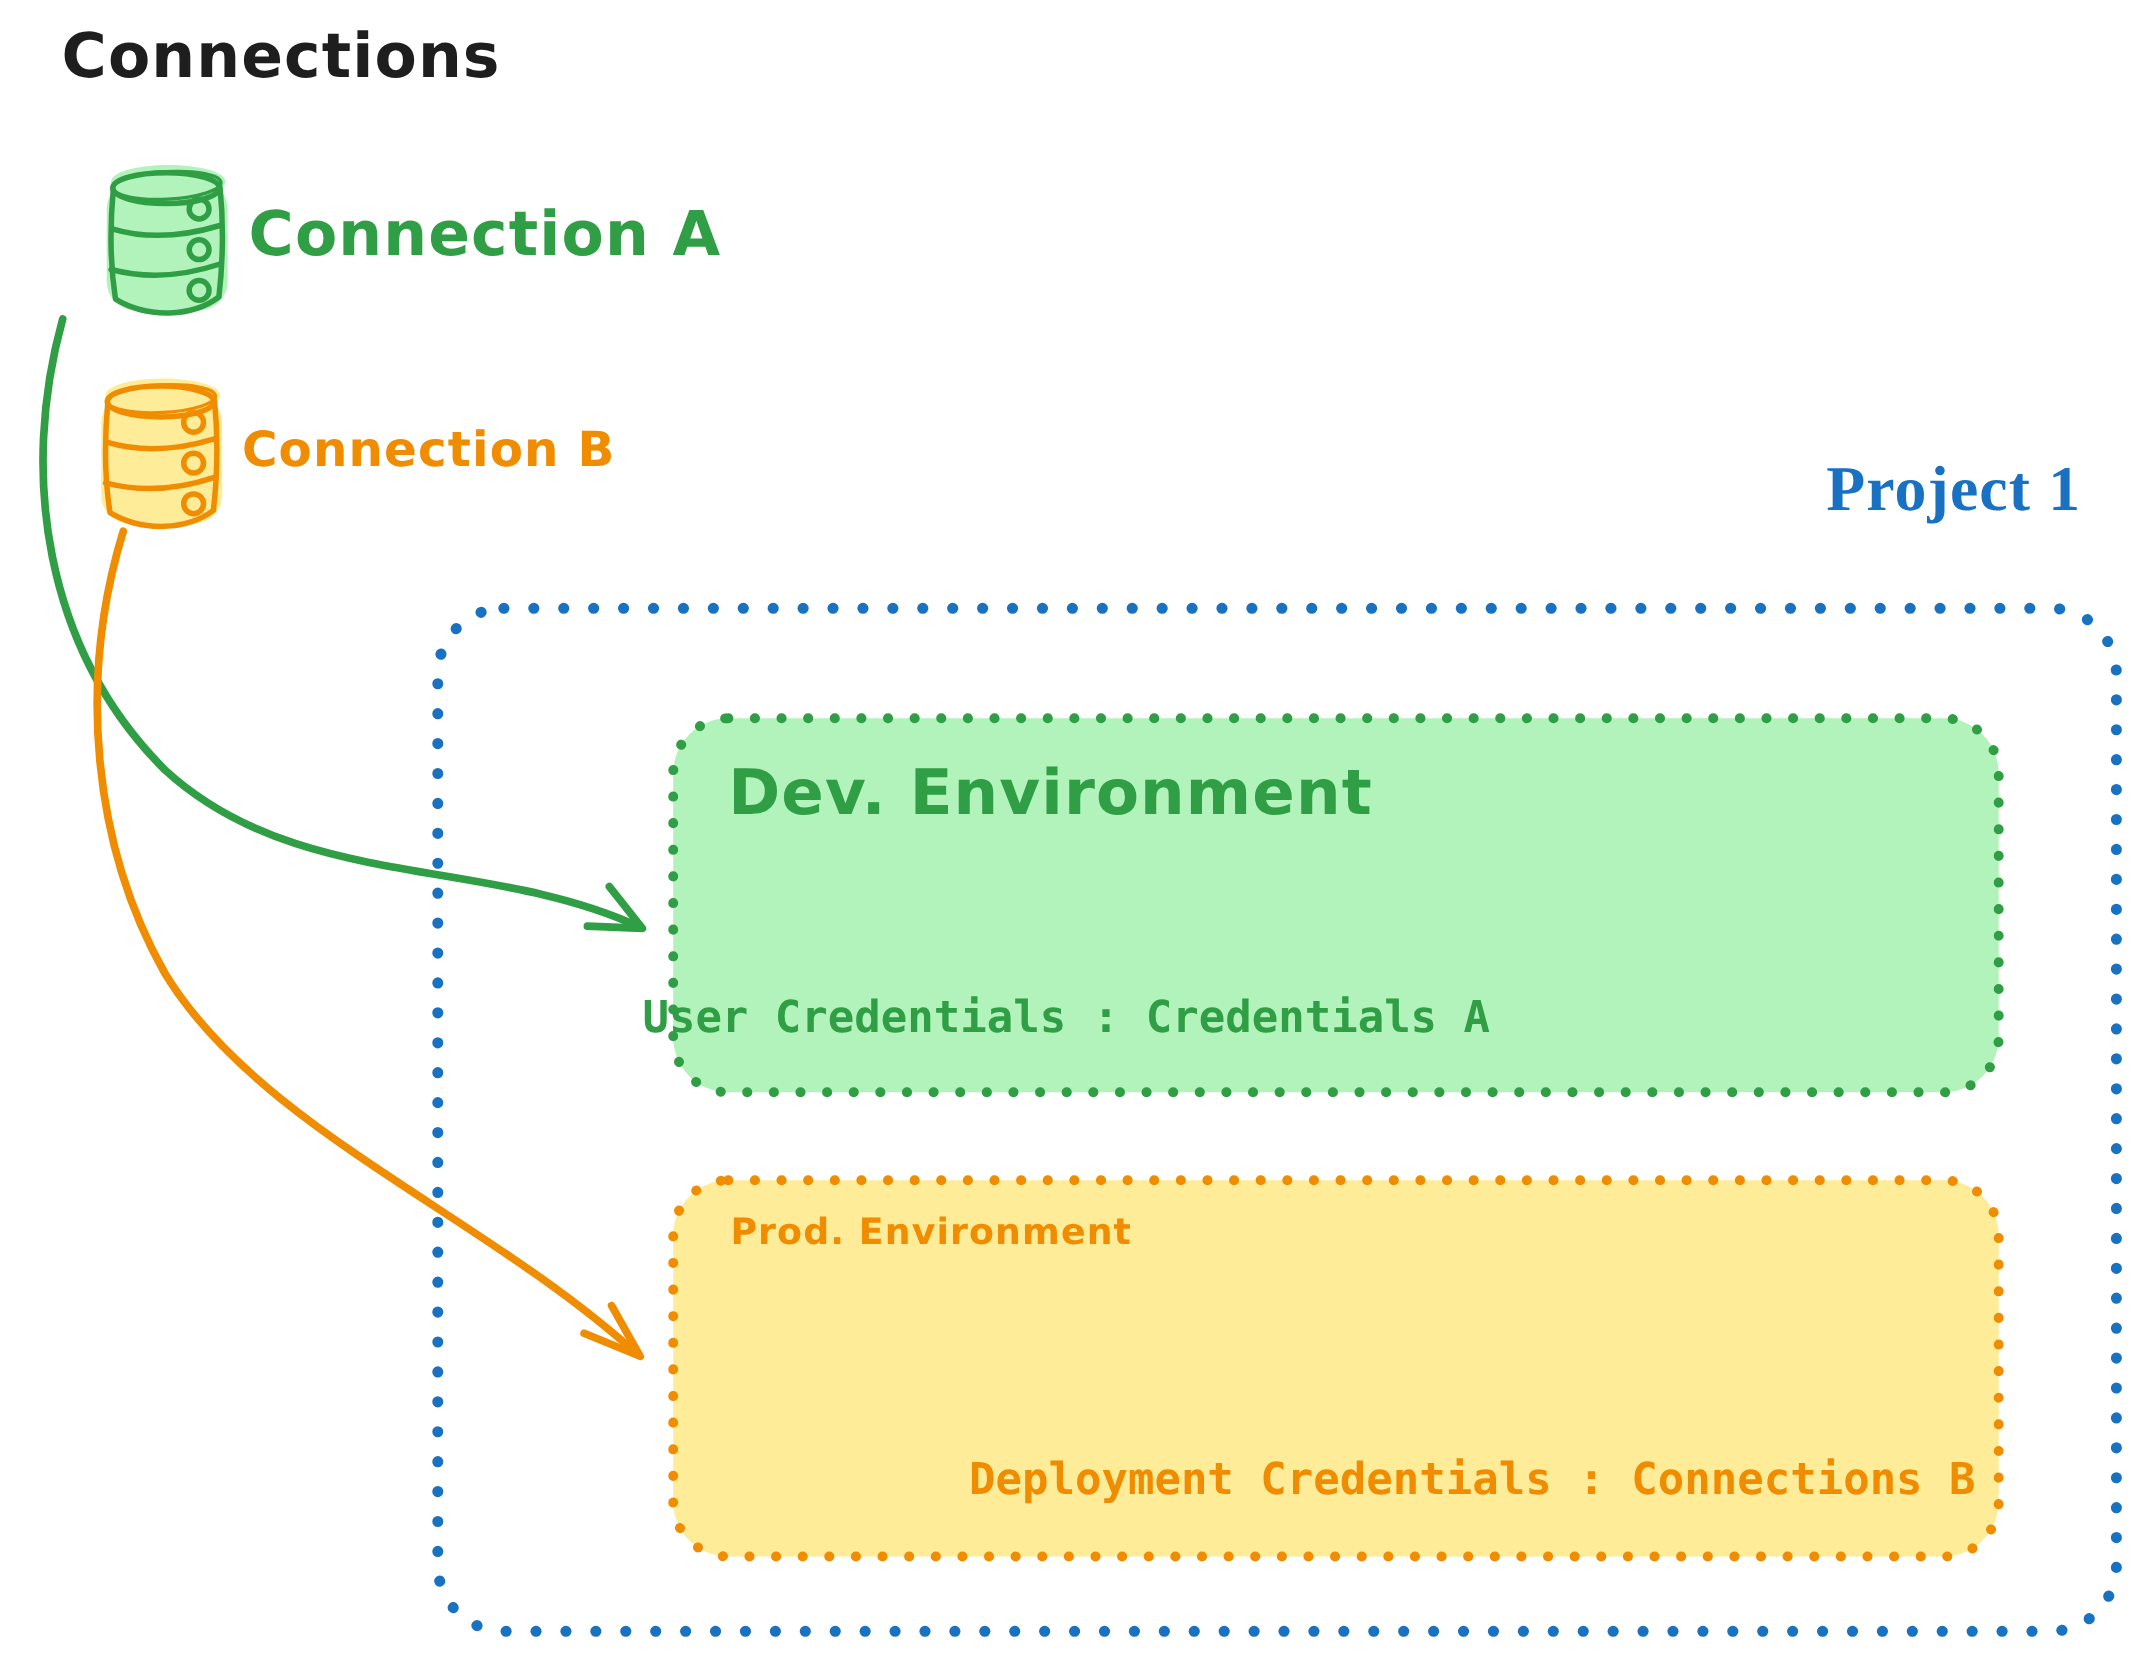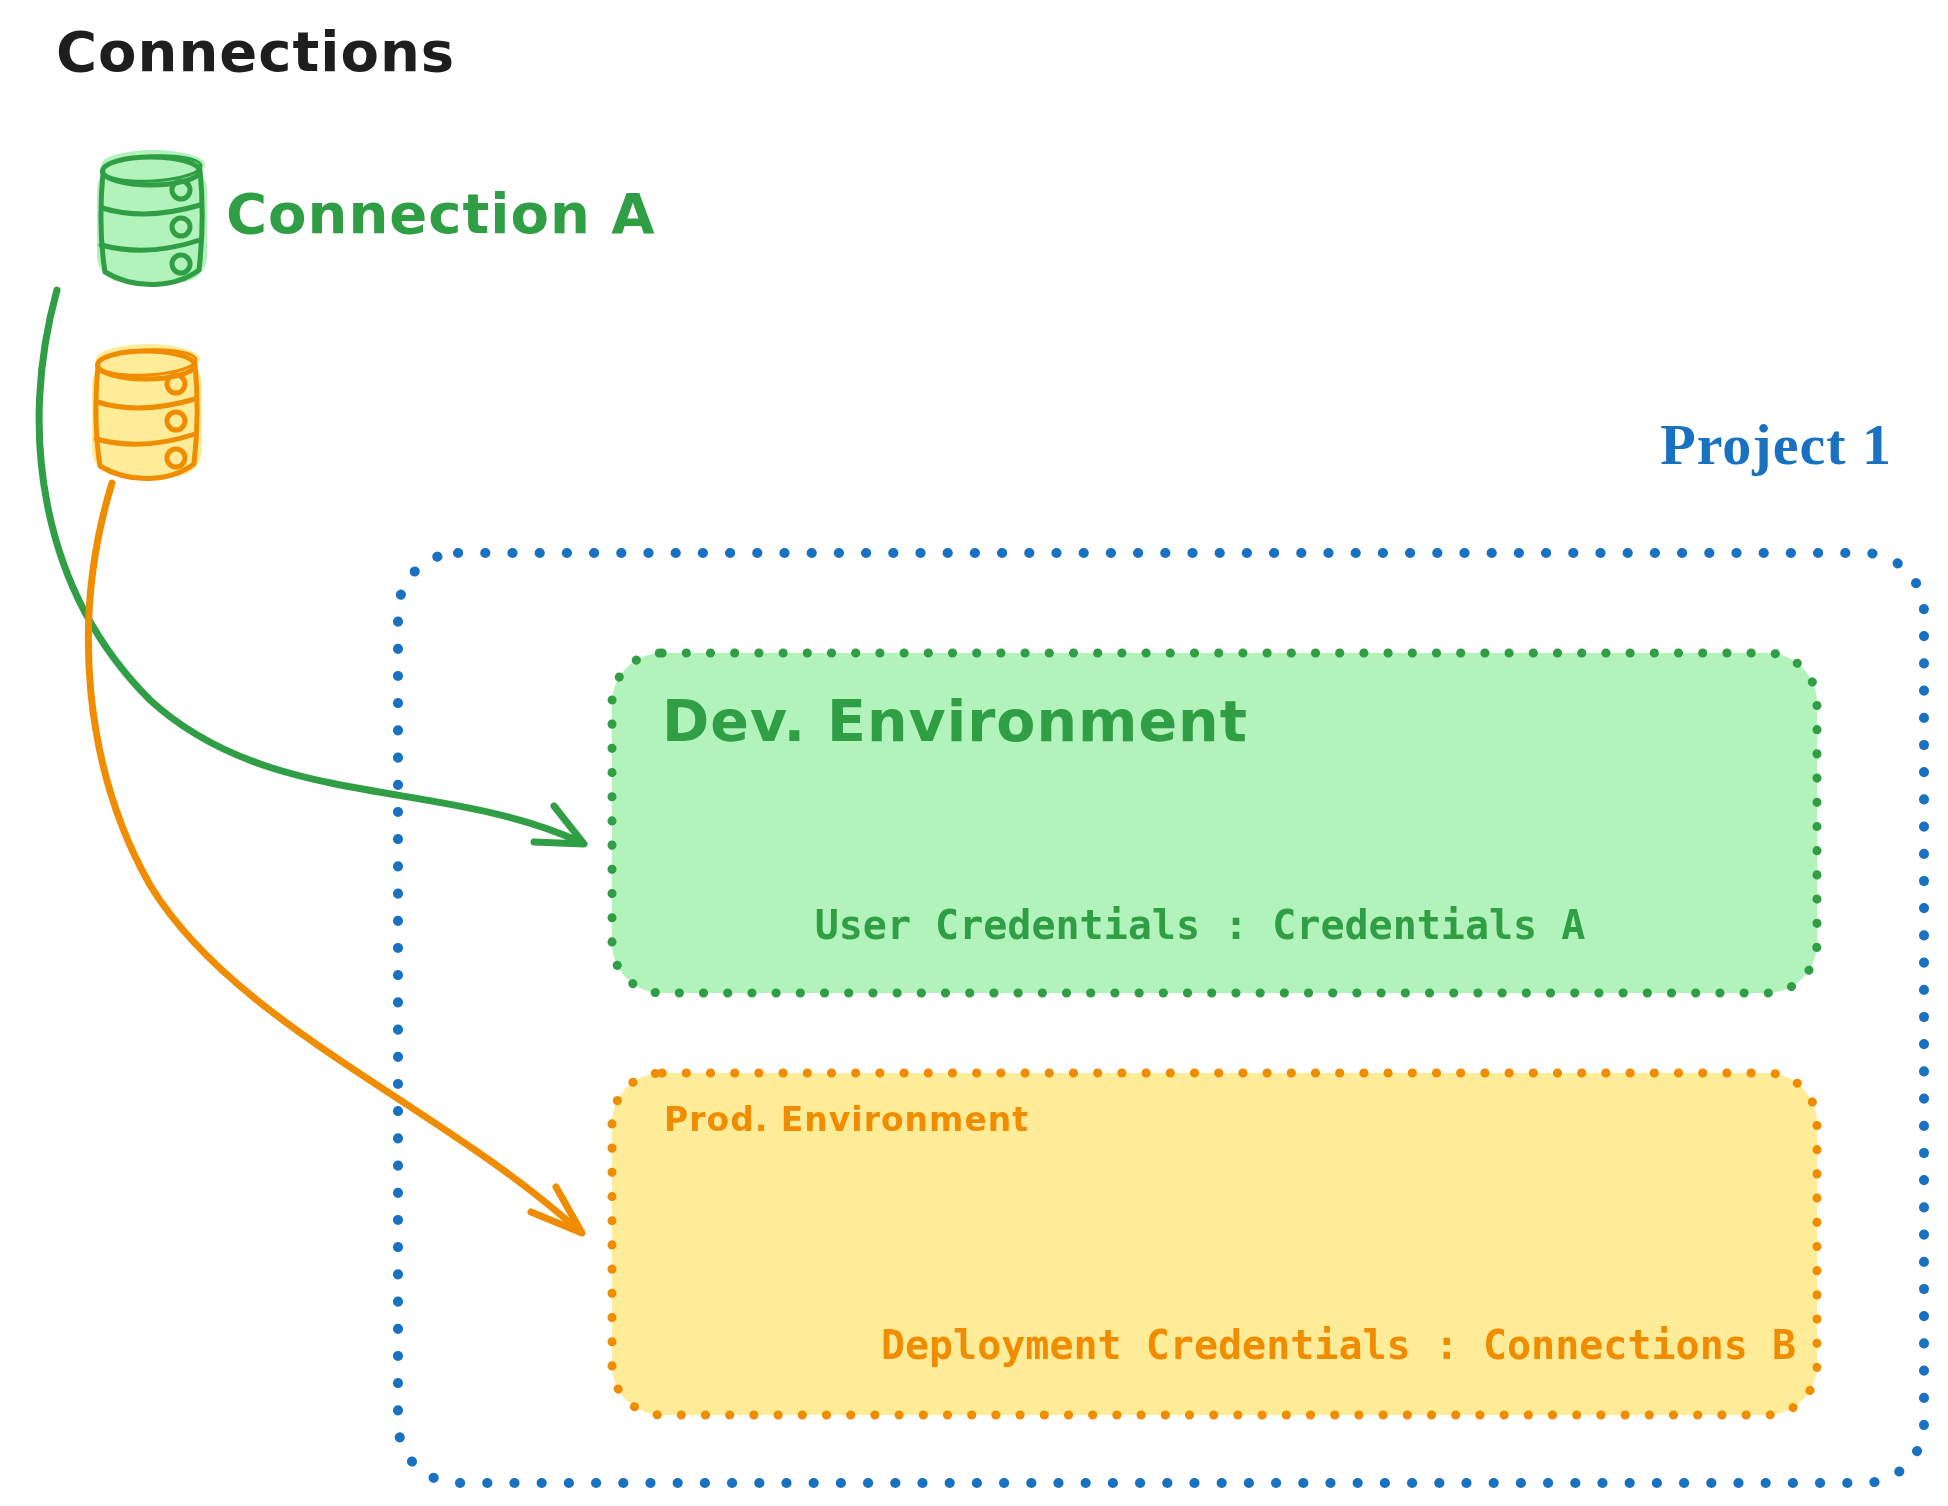--- a/index.html
+++ b/index.html
@@ -19,21 +19,21 @@
   .c-green  { color: #2f9e44; }
   .c-orange { color: #f08c00; }
   .c-blue   { color: #1971c2; font-family: Liberation Serif, serif; }
 
   #diagram-title     { left: 56px;  top: 24px;   font-size: 56px; }
   #connection-a-label{ left: 226px; top: 186px;  font-size: 56px; }
   #connection-b-label{ left: 220px; top: 388px;  font-size: 44px; }
   #project-label     { left: 1500px; top: 416px; width: 392px; text-align: right; font-size: 58px; }
   #dev-env-title     { left: 662px; top: 693px;  font-size: 57px; }
   #prod-env-title    { left: 664px; top: 1103px; font-size: 33px; }
-  #dev-env-creds     { left: 612px; top: 905px;  width: 1176px; text-align: center; font-size: 40px; }
+  #dev-env-creds     { left: 584px; top: 905px;  width: 1176px; text-align: left; font-size: 40px; }
   #prod-env-creds    { left: 612px; top: 1325px; width: 1184px; text-align: right; font-size: 40px; }
 </style>
 </head>
 <body>
 
 <div id="canvas">
 
   <svg id="shapes-layer" width="1948" height="1506" viewBox="0 0 1948 1506">
     <defs>
       <g id="cylinder">
@@ -73,20 +73,21 @@
 
     <use href="#cylinder" x="95" y="150" style="--cyl-fill:#b2f2bb; --cyl-stroke:#2f9e44"></use>
 
     <use href="#cylinder" x="90" y="344" style="--cyl-fill:#ffec99; --cyl-stroke:#f08c00"></use>
   </svg>
 
   <div id="diagram-title" class="txt hand c-black">Connections</div>
 
   <div id="connection-a-label" class="txt hand c-green">Connection A</div>
 
+  <div id="connection-b-label" class="txt hand c-orange">Connection B</div>
 
   <div id="project-label" class="txt hand c-blue">Project 1</div>
 
   <div id="dev-env-title" class="txt hand c-green">Dev. Environment</div>
 
   <div id="dev-env-creds" class="txt mono c-green">User Credentials : Credentials A</div>
 
   <div id="prod-env-title" class="txt hand c-orange">Prod. Environment</div>
 
   <div id="prod-env-creds" class="txt mono c-orange">Deployment Credentials : Connections B</div>

